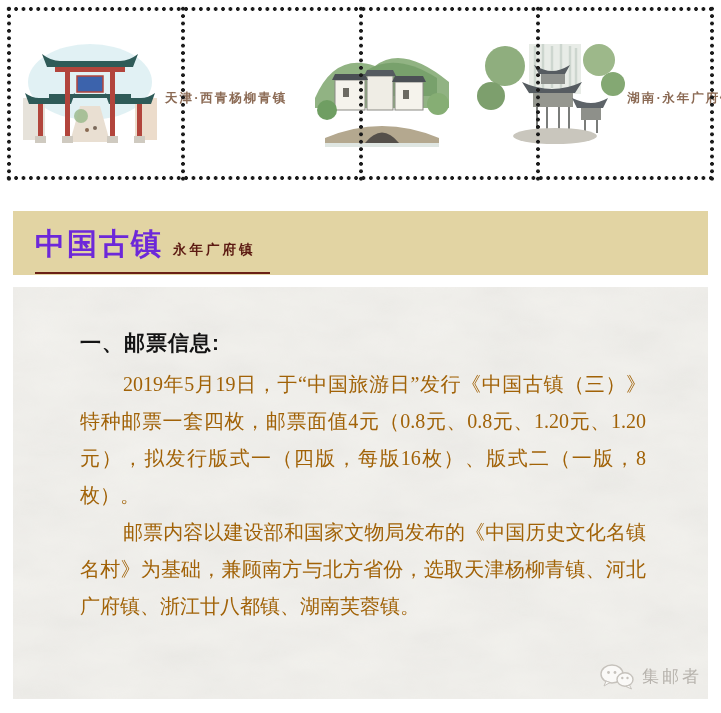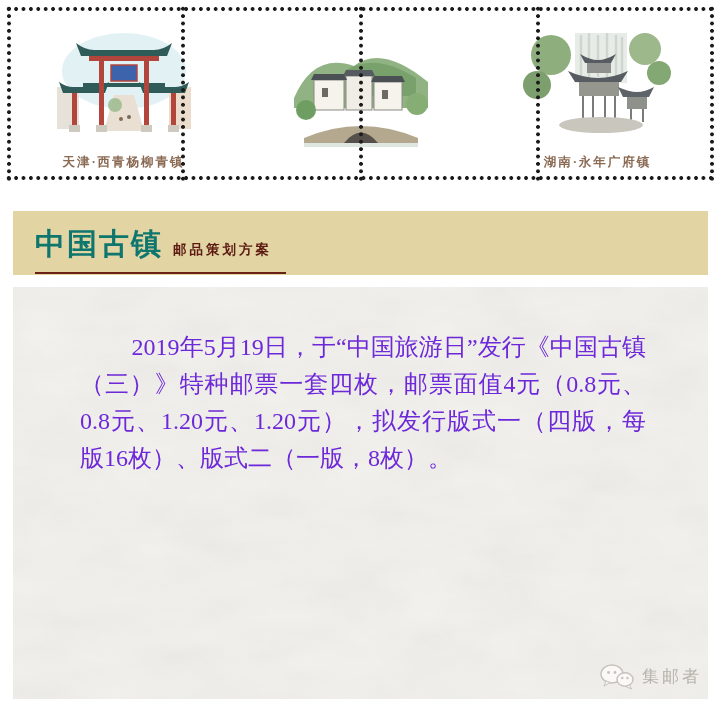--- a/index.html
+++ b/index.html
@@ -10,41 +10,41 @@
   .stamp-strip{position:absolute;left:5px;top:5px;width:711px;height:177px;background:#ffffff;}
   .perf{position:absolute;pointer-events:none;}
   .perf-h{left:0;right:0;height:8px;
     background-image:radial-gradient(circle at 3.7px 4px,#1b1b1b 1.6px,rgba(0,0,0,0) 2.2px);
     background-size:7.4px 8px;background-repeat:repeat-x;}
   .perf-h.top{top:0;} .perf-h.bot{bottom:0;}
   .perf-v{top:0;bottom:0;width:8px;
     background-image:radial-gradient(circle at 4px 3.7px,#1b1b1b 1.6px,rgba(0,0,0,0) 2.2px);
     background-size:8px 7.4px;background-repeat:repeat-y;}
   .stamp-cells{position:absolute;left:0;top:0;right:0;bottom:0;display:flex;}
-  .stamp{flex:1 1 25%;display:flex;flex-direction:column;align-items:center;
+  .stamp{flex:1 1 25%;display:flex;flex-direction:row;align-items:center;
          justify-content:flex-end;padding:14px 10px 11px;box-sizing:border-box;}
   .stamp .art{flex:1;display:flex;align-items:center;justify-content:center;width:100%;}
   .stamp-label{font-size:12.5px;font-weight:bold;color:#8b6a54;letter-spacing:2px;
                margin-top:6px;white-space:nowrap;}
 
   
   .banner{position:absolute;left:13px;top:211px;width:695px;height:64px;background:#e2d4a3;}
   .banner-inner{display:inline-block;margin:13px 0 0 22px;border-bottom:2px solid #6a2015;
                 padding:0 14px 7px 0;white-space:nowrap;}
-  .banner-title{font-size:30px;font-weight:bold;color:#0f766e;letter-spacing:2px;}
+  .banner-title{font-size:30px;font-weight:bold;color:#6d28d9;letter-spacing:2px;}
   .banner-subtitle{font-size:13.5px;font-weight:bold;color:#5c1a12;letter-spacing:3px;margin-left:10px;}
 
   
   .paper{position:absolute;left:13px;top:287px;width:695px;height:412px;
          background:#f3f2ee;overflow:hidden;}
   .paper-tex{position:absolute;left:0;top:0;width:100%;height:100%;opacity:.5;}
   .content{position:relative;padding:42px 62px 0 67px;}
   .content h2{margin:0 0 9px 0;font-size:21px;font-weight:bold;color:#141414;
               letter-spacing:1px;font-family:"Liberation Sans","DejaVu Sans",sans-serif;}
-  .content p{margin:0;font-size:24px;line-height:37px;color:#6d28d9;
+  .content p{margin:0;font-size:20px;line-height:37px;color:#a16207;
              text-indent:2.15em;text-align:justify;}
 
   
   .watermark{position:absolute;right:6px;bottom:9px;display:flex;align-items:center;gap:8px;
              color:#b7b3ad;font-size:17px;letter-spacing:3px;
              font-family:"Liberation Sans","DejaVu Sans",sans-serif;}
 </style>
 </head>
 <body>
 
@@ -132,35 +132,37 @@
     <div class="perf perf-h bot"></div>
     <div class="perf perf-v" style="left:0;"></div>
     <div class="perf perf-v" style="left:calc(25% - 4px);"></div>
     <div class="perf perf-v" style="left:calc(50% - 4px);"></div>
     <div class="perf perf-v" style="left:calc(75% - 4px);"></div>
     <div class="perf perf-v" style="right:0;"></div>
   </div>
 
   <div class="banner">
     <div class="banner-inner">
-      <span class="banner-title">中国古镇</span><span class="banner-subtitle">邮品策划方案</span>
+      <span class="banner-title">中国古镇</span><span class="banner-subtitle">永年广府镇</span>
     </div>
   </div>
 
   <div class="paper">
     <svg class="paper-tex" xmlns="http://www.w3.org/2000/svg">
       <filter id="ricepaper">
         <feTurbulence type="fractalNoise" baseFrequency="0.013 0.028" numOctaves="4" seed="11" result="n"></feTurbulence>
         <feColorMatrix in="n" type="matrix" values="0 0 0 0 0.62  0 0 0 0 0.61  0 0 0 0 0.59  0 0 0 0.5 0"></feColorMatrix>
       </filter>
       <rect width="100%" height="100%" filter="url(#ricepaper)"></rect>
     </svg>
 
     <div class="content">
+      <h2>一、邮票信息:</h2>
       <p>2019年5月19日，于“中国旅游日”发行《中国古镇（三）》特种邮票一套四枚，邮票面值4元（0.8元、0.8元、1.20元、1.20元），拟发行版式一（四版，每版16枚）、版式二（一版，8枚）。</p>
+      <p>邮票内容以建设部和国家文物局发布的《中国历史文化名镇名村》为基础，兼顾南方与北方省份，选取天津杨柳青镇、河北广府镇、浙江廿八都镇、湖南芙蓉镇。</p>
     </div>
 
     <div class="watermark">
       <svg width="34" height="27" viewBox="0 0 34 27">
         <ellipse cx="12" cy="11" rx="11" ry="9" fill="#faf9f7" stroke="#c6c2bc" stroke-width="1.4"></ellipse>
         <path d="M6 18 L4 23 L10 19.5 Z" fill="#faf9f7" stroke="#c6c2bc" stroke-width="1"></path>
         <circle cx="8.5" cy="9.5" r="1.4" fill="#c6c2bc"></circle>
         <circle cx="15" cy="9.5" r="1.4" fill="#c6c2bc"></circle>
         <ellipse cx="25" cy="16.5" rx="8" ry="6.8" fill="#faf9f7" stroke="#c6c2bc" stroke-width="1.4"></ellipse>
         <path d="M29.5 22 L31.5 26 L26 23.5 Z" fill="#faf9f7" stroke="#c6c2bc" stroke-width="1"></path>

